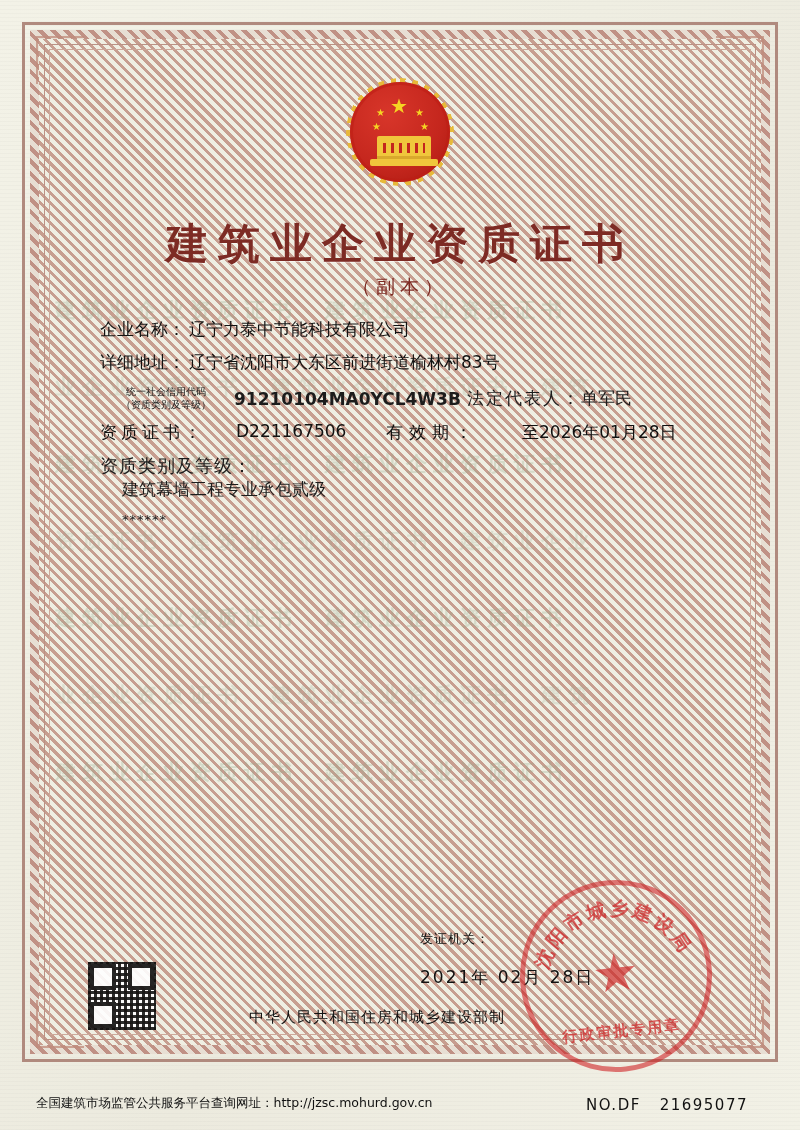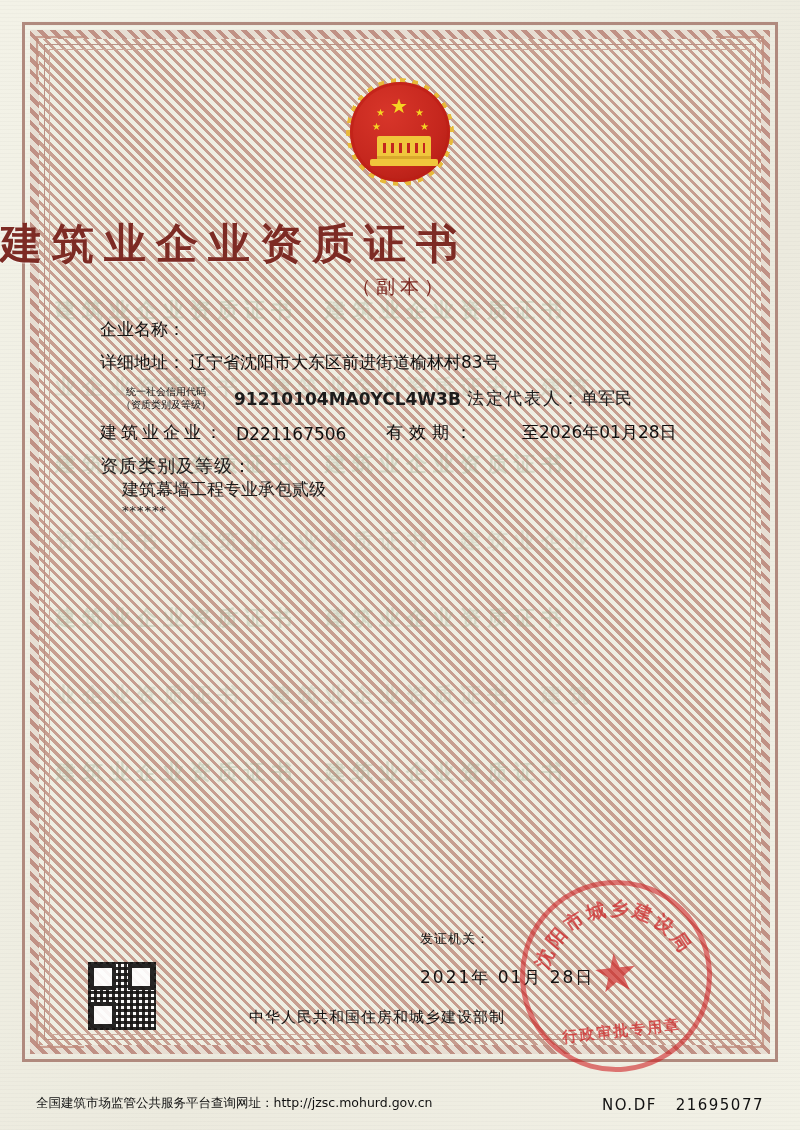--- a/index.html
+++ b/index.html
@@ -166,21 +166,21 @@
     background:
       repeating-conic-gradient(#e7b93a 0deg 6deg, rgba(0,0,0,0) 6deg 14deg);
     -webkit-mask: radial-gradient(circle, transparent 0 46px, #000 46px);
             mask: radial-gradient(circle, transparent 0 46px, #000 46px);
   }
 
   
   .title {
     position: absolute;
     top: 216px; left: 0; right: 0;
-    text-align: left;
+    text-align: center;
     font-size: 42px;
     letter-spacing: 10px;
     font-weight: 700;
     color: #7d2b24;
     font-family: "DejaVu Sans", sans-serif;
     text-shadow: 0 1px 0 rgba(255,255,255,.5);
     z-index: 3;
   }
   .subtitle {
     position: absolute;
@@ -198,21 +198,21 @@
     position: absolute;
     left: 100px;
     top: 318px;
     width: 600px;
     z-index: 3;
     color: #1c1c1c;
     font-family: "DejaVu Sans", sans-serif;
   }
   .row {
     display: flex;
-    align-items: flex-end;
+    align-items: flex-start;
     margin-bottom: 10px;
   }
   .lbl {
     font-size: 17px;
     color: #111;
     white-space: nowrap;
     font-weight: 500;
   }
   .val {
     font-size: 17px;
@@ -261,21 +261,21 @@
   .row.certno .l2  { letter-spacing: 6px; }
 
   .qual-head {
     font-size: 18px;
     margin-top: 6px;
     letter-spacing: 1px;
   }
   .qual-item {
     font-size: 17px;
     margin-left: 22px;
-    margin-bottom: 2px;
+    margin-bottom: 11px;
     font-family: Liberation Serif, serif;
   }
   .qual-stars {
     font-size: 13px;
     margin-left: 22px;
     letter-spacing: 1px;
     color: #222;
   }
 
   
@@ -391,21 +391,21 @@
     position: absolute;
     left: 36px;
     bottom: 18px;
     font-size: 12.5px;
     color: #111;
     z-index: 4;
     font-family: "DejaVu Sans", sans-serif;
   }
   .bottom-right {
     position: absolute;
-    right: 36px;
+    right: 52px;
     bottom: 16px;
     font-size: 15px;
     color: #111;
     letter-spacing: 1.5px;
     z-index: 4;
     font-family: "DejaVu Sans", sans-serif;
     margin-top: 40px;
   }
 </style>
 </head>
@@ -447,40 +447,41 @@
     </div>
   </div>
 
   <div class="title">建筑业企业资质证书</div>
   <div class="subtitle">（副本）</div>
 
   <div class="fields">
 
     <div class="row">
       <span class="lbl">企业名称：</span>
+      <span class="val">辽宁力泰中节能科技有限公司</span>
     </div>
 
     <div class="row addr">
       <span class="lbl">详细地址：</span>
       <span class="val">辽宁省沈阳市大东区前进街道榆林村83号</span>
     </div>
 
     <div class="row credit">
       <span class="lbl-two">
         <span>统一社会信用代码</span>
         <span>（资质类别及等级）</span>
       </span>
       <span class="credit-val">91210104MA0YCL4W3B</span>
       <span class="mid-lbl">法定代表人：</span>
       <span class="mid-val">单军民</span>
     </div>
 
 
     <div class="row certno">
-      <span class="lbl">建筑业企业：</span>
+      <span class="lbl">资质证书：</span>
       <span class="val v1">D221167506</span>
       <span class="lbl l2">有效期：</span>
       <span class="val">至2026年01月28日</span>
     </div>
 
     <div class="qual-head">资质类别及等级：</div>
     <div class="qual-item">建筑幕墙工程专业承包贰级</div>
     <div class="qual-stars">******</div>
   </div>
 
@@ -492,21 +493,21 @@
       </svg>
     </div>
     <div class="seal-star">★</div>
     <div class="seal-bottom">行政审批专用章</div>
   </div>
 
   <div class="issue-block">
     <div class="issue-row">发证机关：</div>
     <div class="issue-date">
       <span>2021</span><span>年</span>
-      <span>01</span><span>月</span>
+      <span>02</span><span>月</span>
       <span>28</span><span>日</span>
     </div>
   </div>
 
   <div class="footer-org">中华人民共和国住房和城乡建设部制</div>
 
   <div class="qr">
     <div class="qr-bl"></div>
   </div>
 

